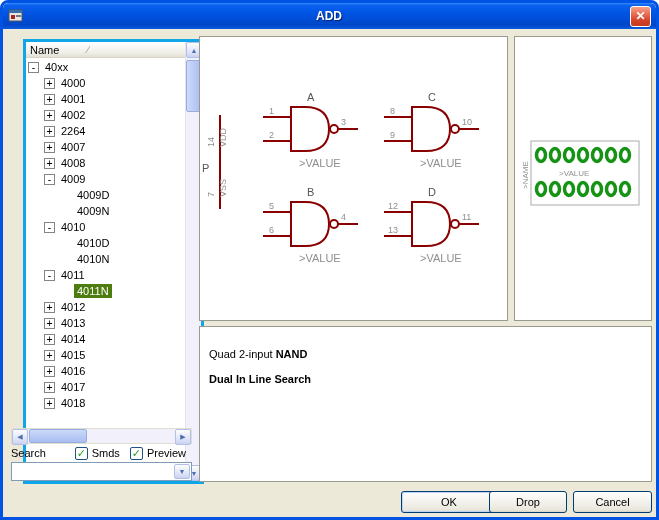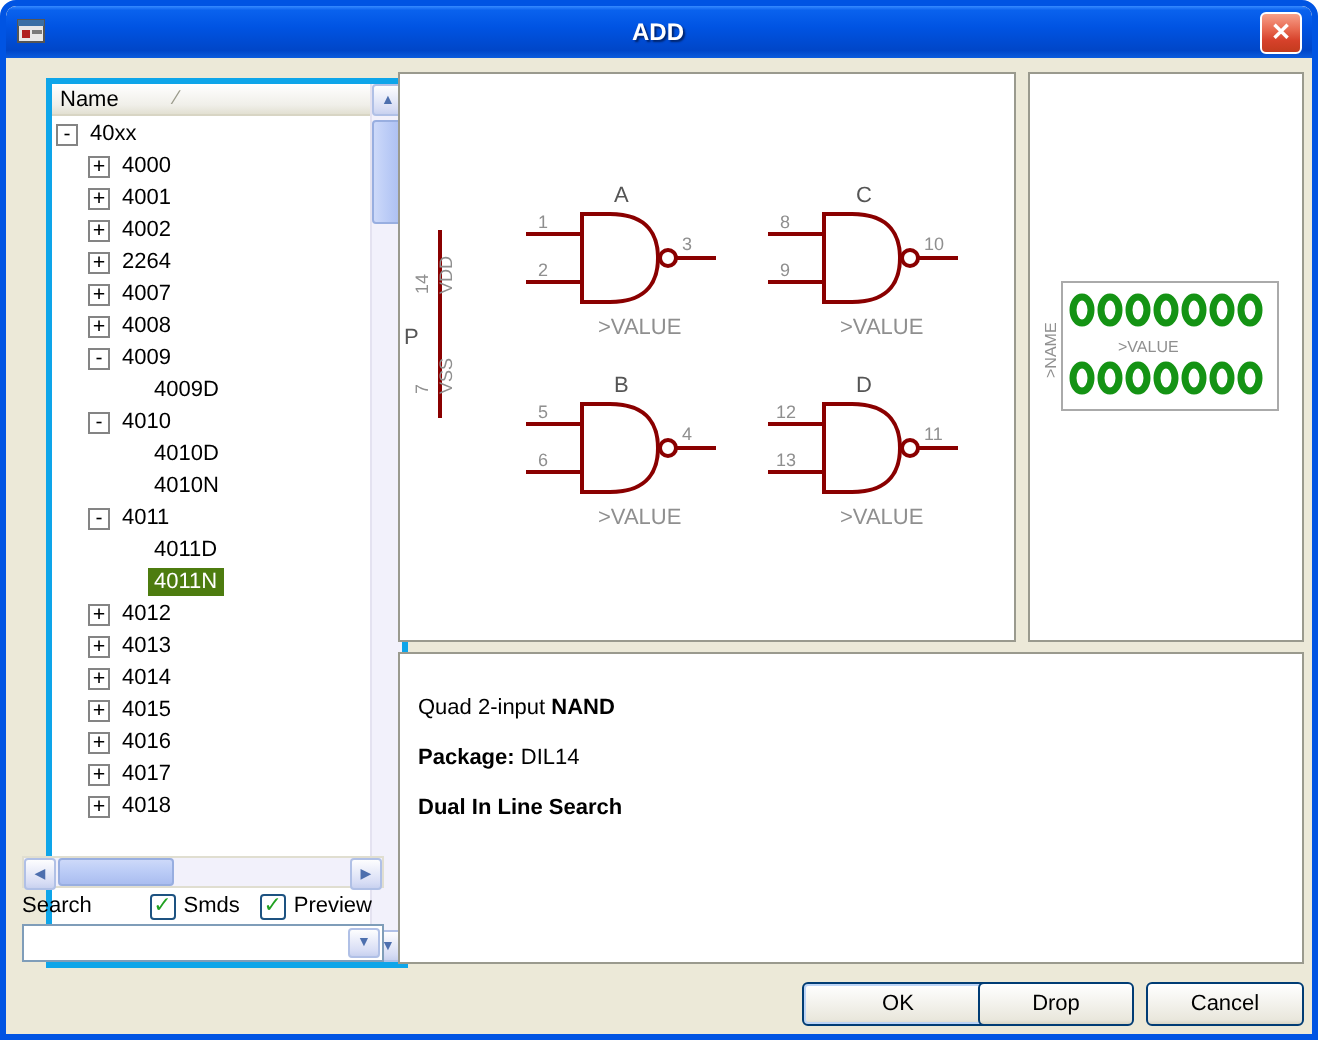--- a/index.html
+++ b/index.html
@@ -225,43 +225,43 @@
             <span class="tree-pad" style="width: 18px;"></span>
             <span class="toggle">-</span>
             <span class="tree-label">4009</span>
           </div>
           <div class="tree-row">
             <span class="tree-pad" style="width: 34px;"></span>
             <span class="toggle-space"></span>
             <span class="tree-label">4009D</span>
           </div>
           <div class="tree-row">
+            <span class="tree-pad" style="width: 34px;"></span>
+            <span class="toggle-space"></span>
+            <span class="tree-label">4009N</span>
+          </div>
+          <div class="tree-row">
             <span class="tree-pad" style="width: 18px;"></span>
             <span class="toggle">-</span>
             <span class="tree-label">4010</span>
           </div>
           <div class="tree-row">
             <span class="tree-pad" style="width: 34px;"></span>
             <span class="toggle-space"></span>
             <span class="tree-label">4010D</span>
           </div>
           <div class="tree-row">
             <span class="tree-pad" style="width: 34px;"></span>
             <span class="toggle-space"></span>
             <span class="tree-label">4010N</span>
           </div>
           <div class="tree-row">
             <span class="tree-pad" style="width: 18px;"></span>
             <span class="toggle">-</span>
             <span class="tree-label">4011</span>
-          </div>
-          <div class="tree-row">
-            <span class="tree-pad" style="width: 34px;"></span>
-            <span class="toggle-space"></span>
-            <span class="tree-label">4011D</span>
           </div>
           <div class="tree-row">
             <span class="tree-pad" style="width: 34px;"></span>
             <span class="toggle-space"></span>
             <span class="tree-label selected">4011N</span>
           </div>
           <div class="tree-row">
             <span class="tree-pad" style="width: 18px;"></span>
             <span class="toggle">+</span>
             <span class="tree-label">4012</span>
@@ -407,21 +407,20 @@
           <ellipse cx="96" cy="152" rx="4.5" ry="6.5" class="pad"></ellipse>
           <ellipse cx="110" cy="152" rx="4.5" ry="6.5" class="pad"></ellipse>
         </g>
         <text transform="rotate(-90)" x="-152" y="13" class="pkgtext">&gt;NAME</text>
         <text x="44" y="139" class="pkgtext">&gt;VALUE</text>
       </svg>
     </div>
 
     <div class="desc-panel">
       <div class="desc-line"><span>Quad 2-input </span><b>NAND</b></div>
-      <div class="desc-line"><b>Package:</b><span> DIL14</span></div>
       <div class="desc-line"><b>Dual In Line Search</b></div>
     </div>
 
     <button class="btn btn-ok">OK</button>
     <button class="btn btn-drop">Drop</button>
     <button class="btn btn-cancel">Cancel</button>
 
   </div>
 </div>
 

